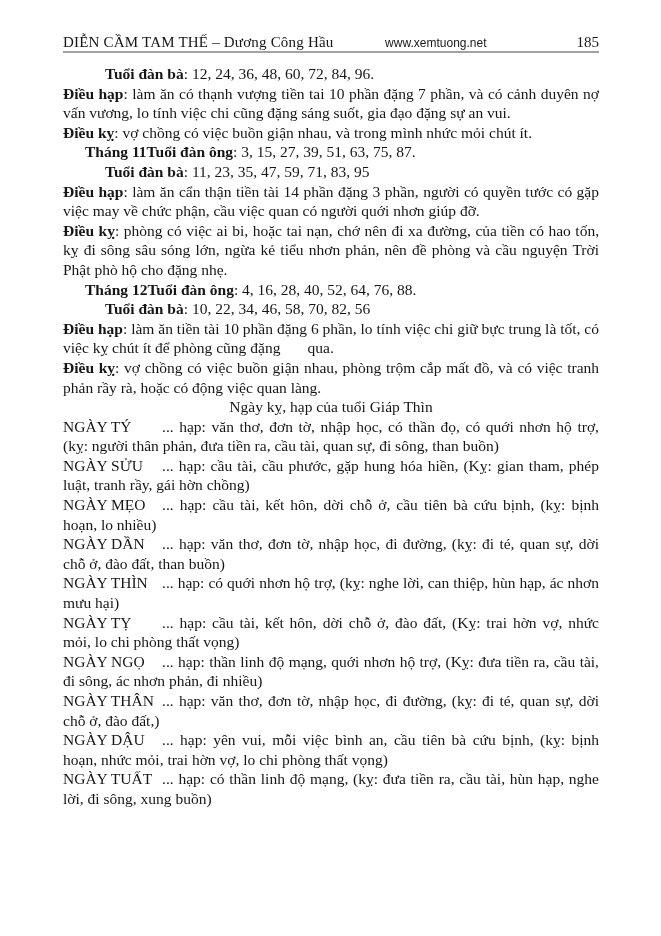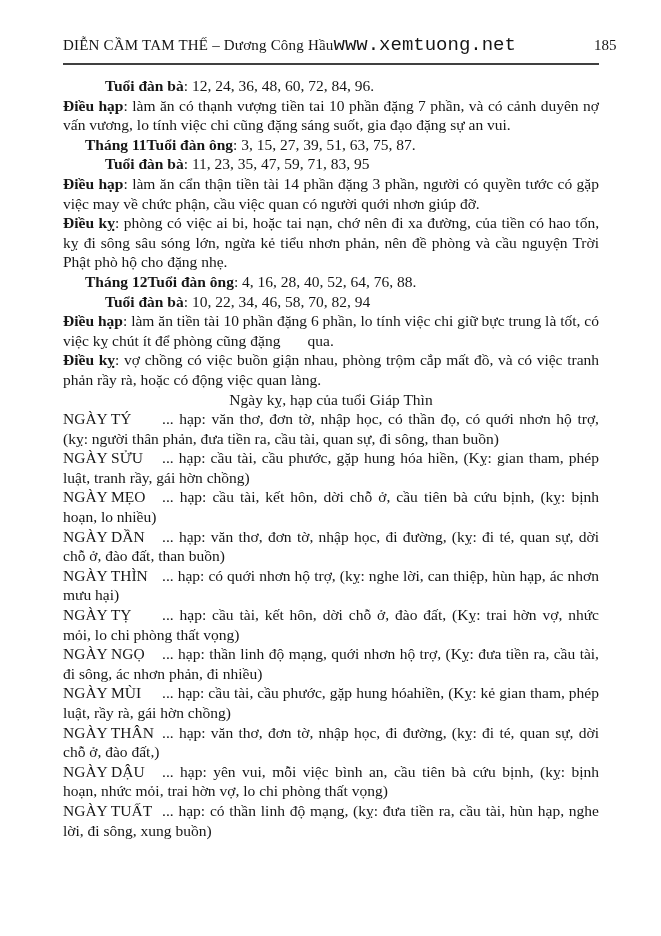--- a/index.html
+++ b/index.html
@@ -9,33 +9,33 @@
     margin:0 auto;
     background:#ffffff;
     color:#161616;
     font-family:"Liberation Serif", serif;
     overflow:hidden;
     box-sizing:border-box;
   }
   .inner { padding:34px 62px 0 63px; box-sizing:border-box; }
   .pagehead {
     display:flex; align-items:baseline;
-    border-bottom:2px solid #404040;
-    padding-bottom:7px;
+    border-bottom:2px solid #a3a3a3;
+    padding-bottom:0;
   }
   .book-title {
     flex:1;
     font-size:15px;
     letter-spacing:0.2px;
     white-space:nowrap;
   }
   .site-url {
-    font-family:Liberation Mono, monospace;
-    font-size:19px;
-    margin-right:34px;
+    font-family:Liberation Sans, sans-serif;
+    font-size:12px;
+    margin-right:46px;
   }
   .page-number { font-size:15px;margin-left:44px; }
   .content {
     margin-top:11px;
     font-size:15.5px;
     line-height:19.6px;
     text-align:justify;
   }
   .content p { margin:0; }
   p.indent-lg { text-indent:42px; }
@@ -60,37 +60,37 @@
   <div class="inner">
     <div class="pagehead">
       <span class="book-title">DIỄN CẦM TAM THẾ – Dương Công Hầu</span>
       <span class="site-url">www.xemtuong.net</span>
       <span class="page-number">185</span>
     </div>
 
     <div class="content">
       <p class="indent-lg"><span class="b">Tuổi đàn bà</span><span>: 12, 24, 36, 48, 60, 72, 84, 96.</span></p>
       <p class="body"><span class="b">Điều hạp</span><span>: làm ăn  có thạnh vượng tiền tai 10 phần đặng 7 phần, và có cảnh duyên nợ vấn vương, lo tính việc chi cũng đặng sáng suốt, gia đạo đặng sự an vui.</span></p>
+      <p class="body"><span class="b">Điều kỵ</span><span>: vợ chồng có việc buồn giận nhau, và trong mình nhức mỏi chút ít.</span></p>
       <p class="indent-sm"><span class="b">Tháng 11Tuổi đàn ông</span><span>: 3, 15, 27, 39, 51, 63, 75, 87.</span></p>
       <p class="indent-lg"><span class="b">Tuổi đàn bà</span><span>: 11, 23, 35, 47, 59, 71, 83, 95</span></p>
       <p class="body"><span class="b">Điều hạp</span><span>: làm ăn cẩn thận tiền tài 14 phần đặng 3 phần,  người có quyền tước có gặp việc may về chức phận,  cầu việc quan có người quới nhơn giúp đỡ.</span></p>
       <p class="body"><span class="b">Điều kỵ</span><span>: phòng có việc ai bi, hoặc tai nạn, chớ nên đi xa đường, của tiền có hao tốn, kỵ đi sông sâu sóng lớn, ngừa kẻ tiểu nhơn phản, nên đề phòng và cầu nguyện Trời Phật phò hộ cho đặng nhẹ.</span></p>
       <p class="indent-sm"><span class="b">Tháng 12Tuổi đàn ông</span><span>: 4, 16, 28, 40, 52, 64, 76, 88.</span></p>
-      <p class="indent-lg"><span class="b">Tuổi đàn bà</span><span>: 10, 22, 34, 46, 58, 70, 82, 94</span></p>
+      <p class="indent-lg"><span class="b">Tuổi đàn bà</span><span>: 10, 22, 34, 46, 58, 70, 82, 56</span></p>
       <p class="body"><span class="b">Điều hạp</span><span>: làm ăn tiền tài 10 phần đặng 6 phần, lo tính việc chi giữ bực trung là tốt, có việc kỵ chút ít để phòng cũng đặng&nbsp;&nbsp;&nbsp;&nbsp;&nbsp;&nbsp; qua.</span></p>
       <p class="body"><span class="b">Điều kỵ</span><span>: vợ chồng có việc buồn giận nhau, phòng trộm cắp mất đồ, và có việc tranh phản rầy rà, hoặc có động việc quan làng.</span></p>
 
       <p class="section-title">Ngày kỵ, hạp của tuổi Giáp Thìn</p>
 
       <p class="day"><span class="day-name">NGÀY TÝ</span><span>...  hạp: văn thơ, đơn tờ, nhập học, có thần đọ, có quới nhơn hộ trợ, (kỵ: người thân phản, đưa tiền ra, cầu tài, quan sự, đi sông, than buồn)</span></p>
       <p class="day"><span class="day-name">NGÀY SỬU</span><span>...  hạp: cầu tài, cầu phước, gặp hung hóa hiền, (Kỵ: gian tham, phép luật,  tranh rầy, gái hờn chồng)</span></p>
       <p class="day"><span class="day-name">NGÀY  MẸO</span><span>...  hạp: cầu tài, kết hôn, dời chỗ ở, cầu tiên bà cứu bịnh, (kỵ: bịnh hoạn, lo nhiều)</span></p>
       <p class="day"><span class="day-name">NGÀY DẦN</span><span>...  hạp: văn thơ, đơn tờ, nhập học, đi đường, (kỵ: đi té, quan sự, dời chỗ ở, đào đất, than buồn)</span></p>
       <p class="day"><span class="day-name">NGÀY  THÌN</span><span>...  hạp: có quới nhơn hộ trợ, (kỵ: nghe lời, can thiệp, hùn hạp, ác nhơn mưu hại)</span></p>
       <p class="day"><span class="day-name">NGÀY  TỴ</span><span>...  hạp: cầu tài, kết hôn, dời chỗ ở, đào đất, (Kỵ: trai hờn vợ, nhức mỏi, lo chi phòng thất vọng)</span></p>
       <p class="day"><span class="day-name">NGÀY  NGỌ</span><span>...  hạp: thần linh độ mạng, quới nhơn hộ trợ, (Kỵ: đưa tiền ra, cầu tài, đi sông, ác nhơn phản, đi nhiều)</span></p>
-      <p class="day"><span class="day-name">NGÀY  MÙI</span><span>...  hạp: cầu tài, cầu phước, gặp hung hóahiền, (Kỵ: kẻ gian tham, phép luật, rầy rà, gái hờn chồng)</span></p>
       <p class="day"><span class="day-name">NGÀY  THÂN</span><span>...  hạp: văn thơ, đơn tờ, nhập học, đi đường, (kỵ: đi té, quan sự, dời chỗ ở, đào đất,)</span></p>
       <p class="day"><span class="day-name">NGÀY  DẬU</span><span>...  hạp: yên vui, mỗi việc bình an, cầu tiên bà cứu bịnh, (kỵ: bịnh hoạn, nhức mỏi, trai hờn vợ, lo chi phòng thất vọng)</span></p>
       <p class="day"><span class="day-name">NGÀY  TUẤT</span><span>...  hạp: có thần linh độ mạng, (kỵ: đưa tiền ra, cầu tài, hùn hạp, nghe lời, đi sông, xung buồn)</span></p>
     </div>
   </div>
 </div>
 
 </body></html>

